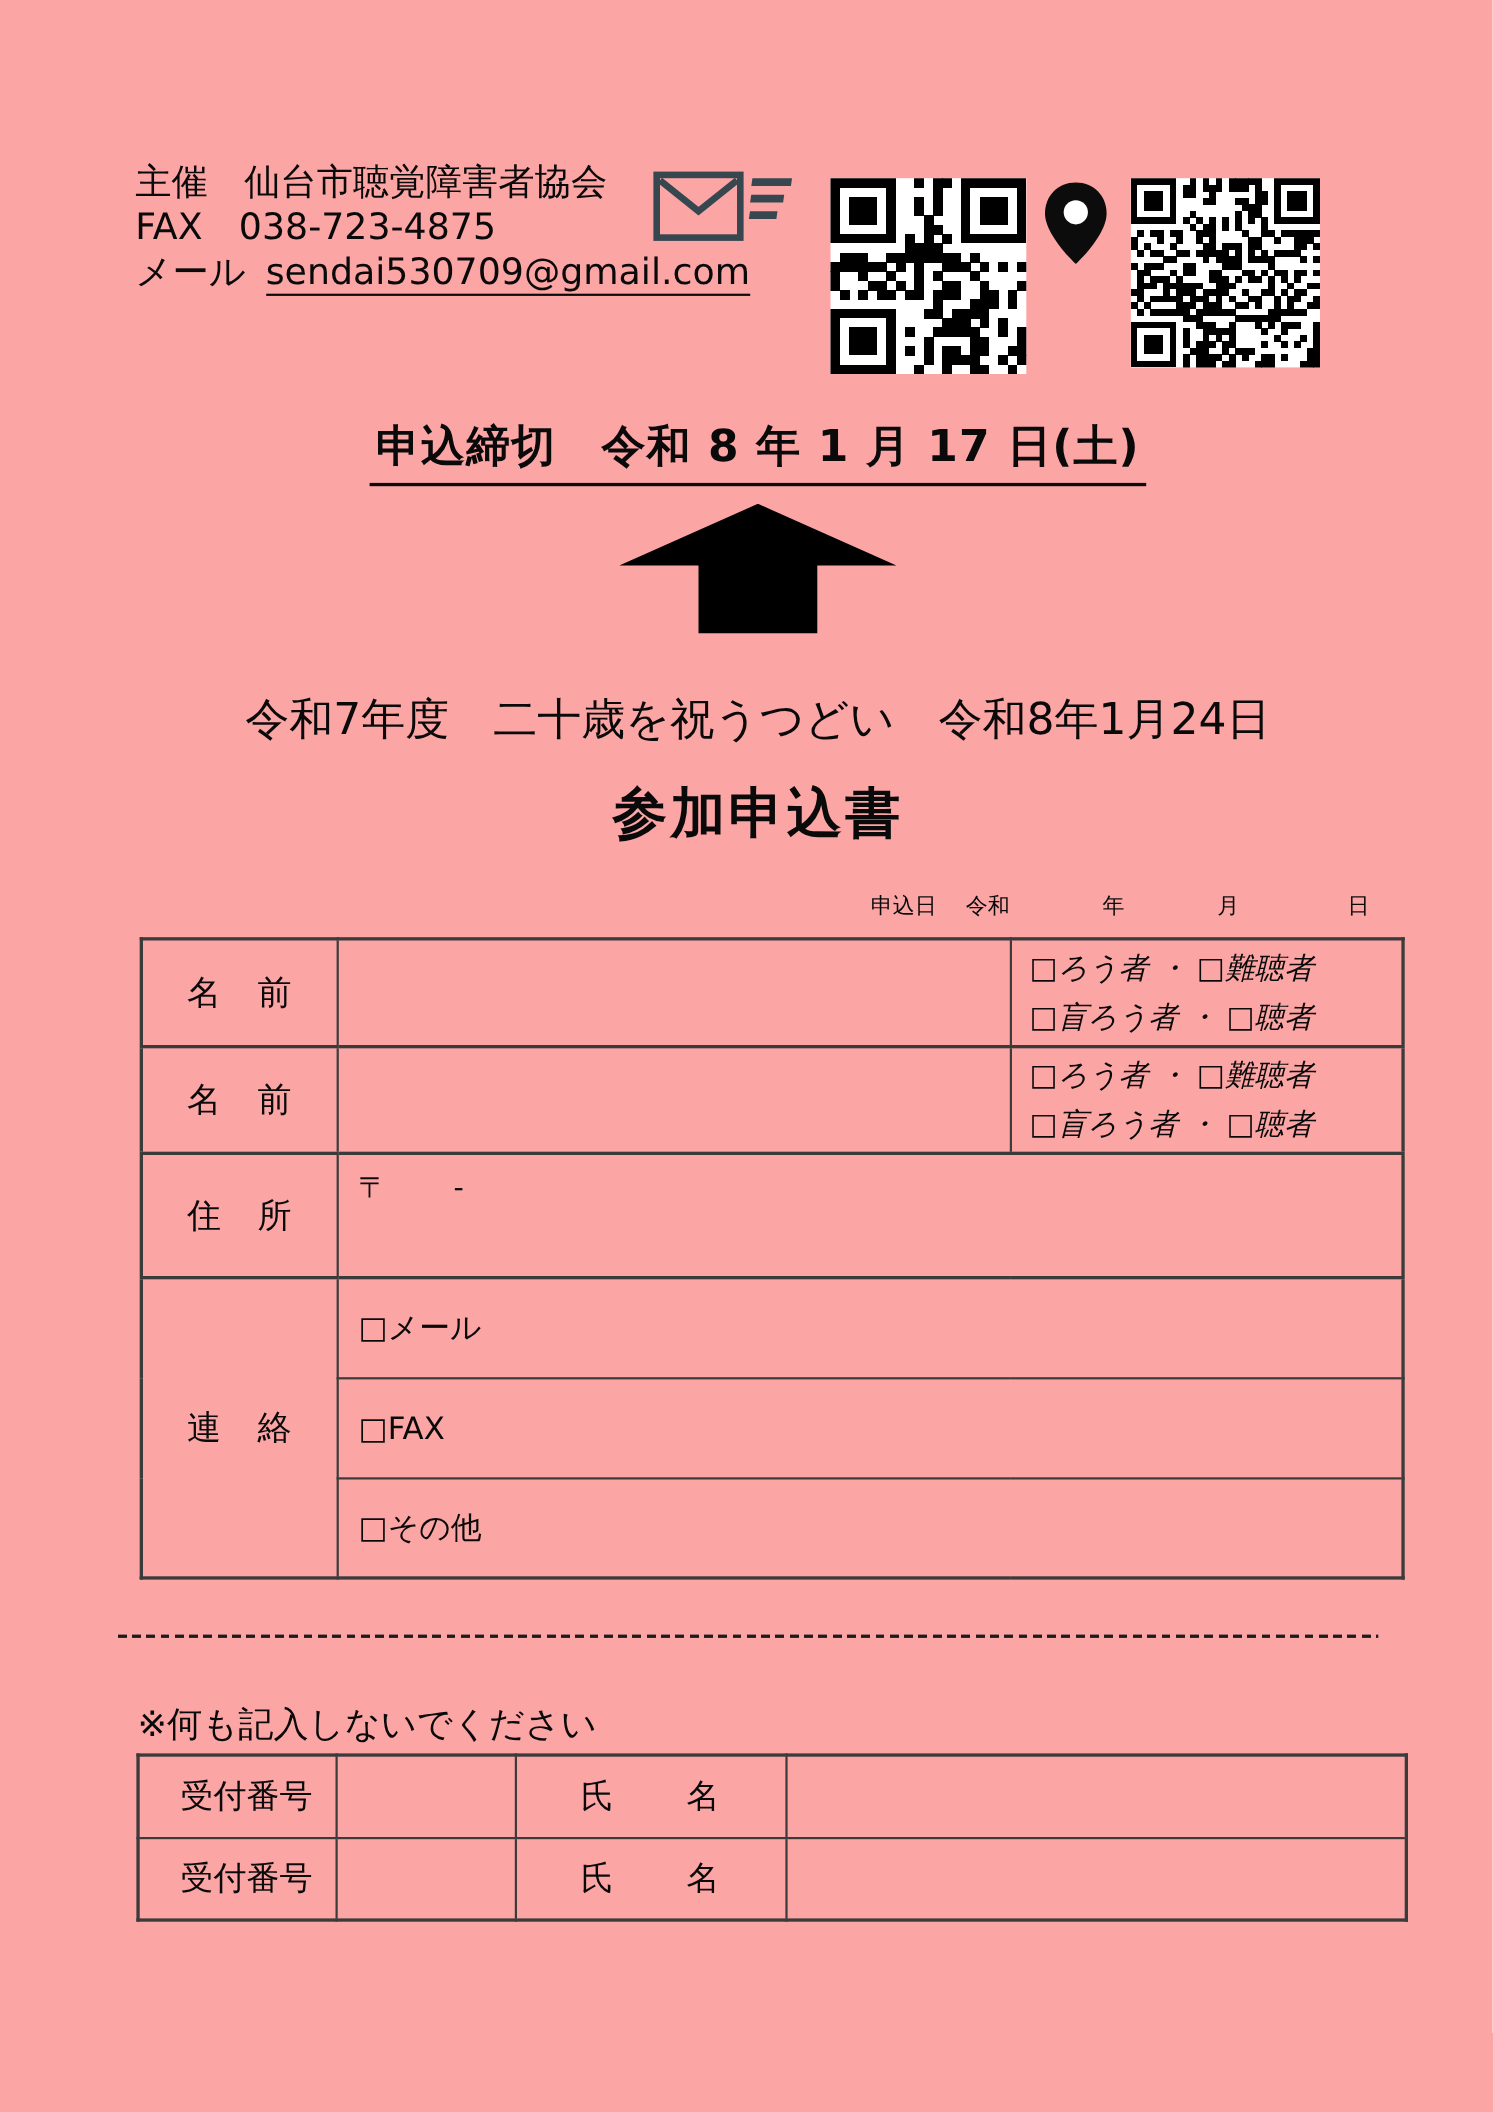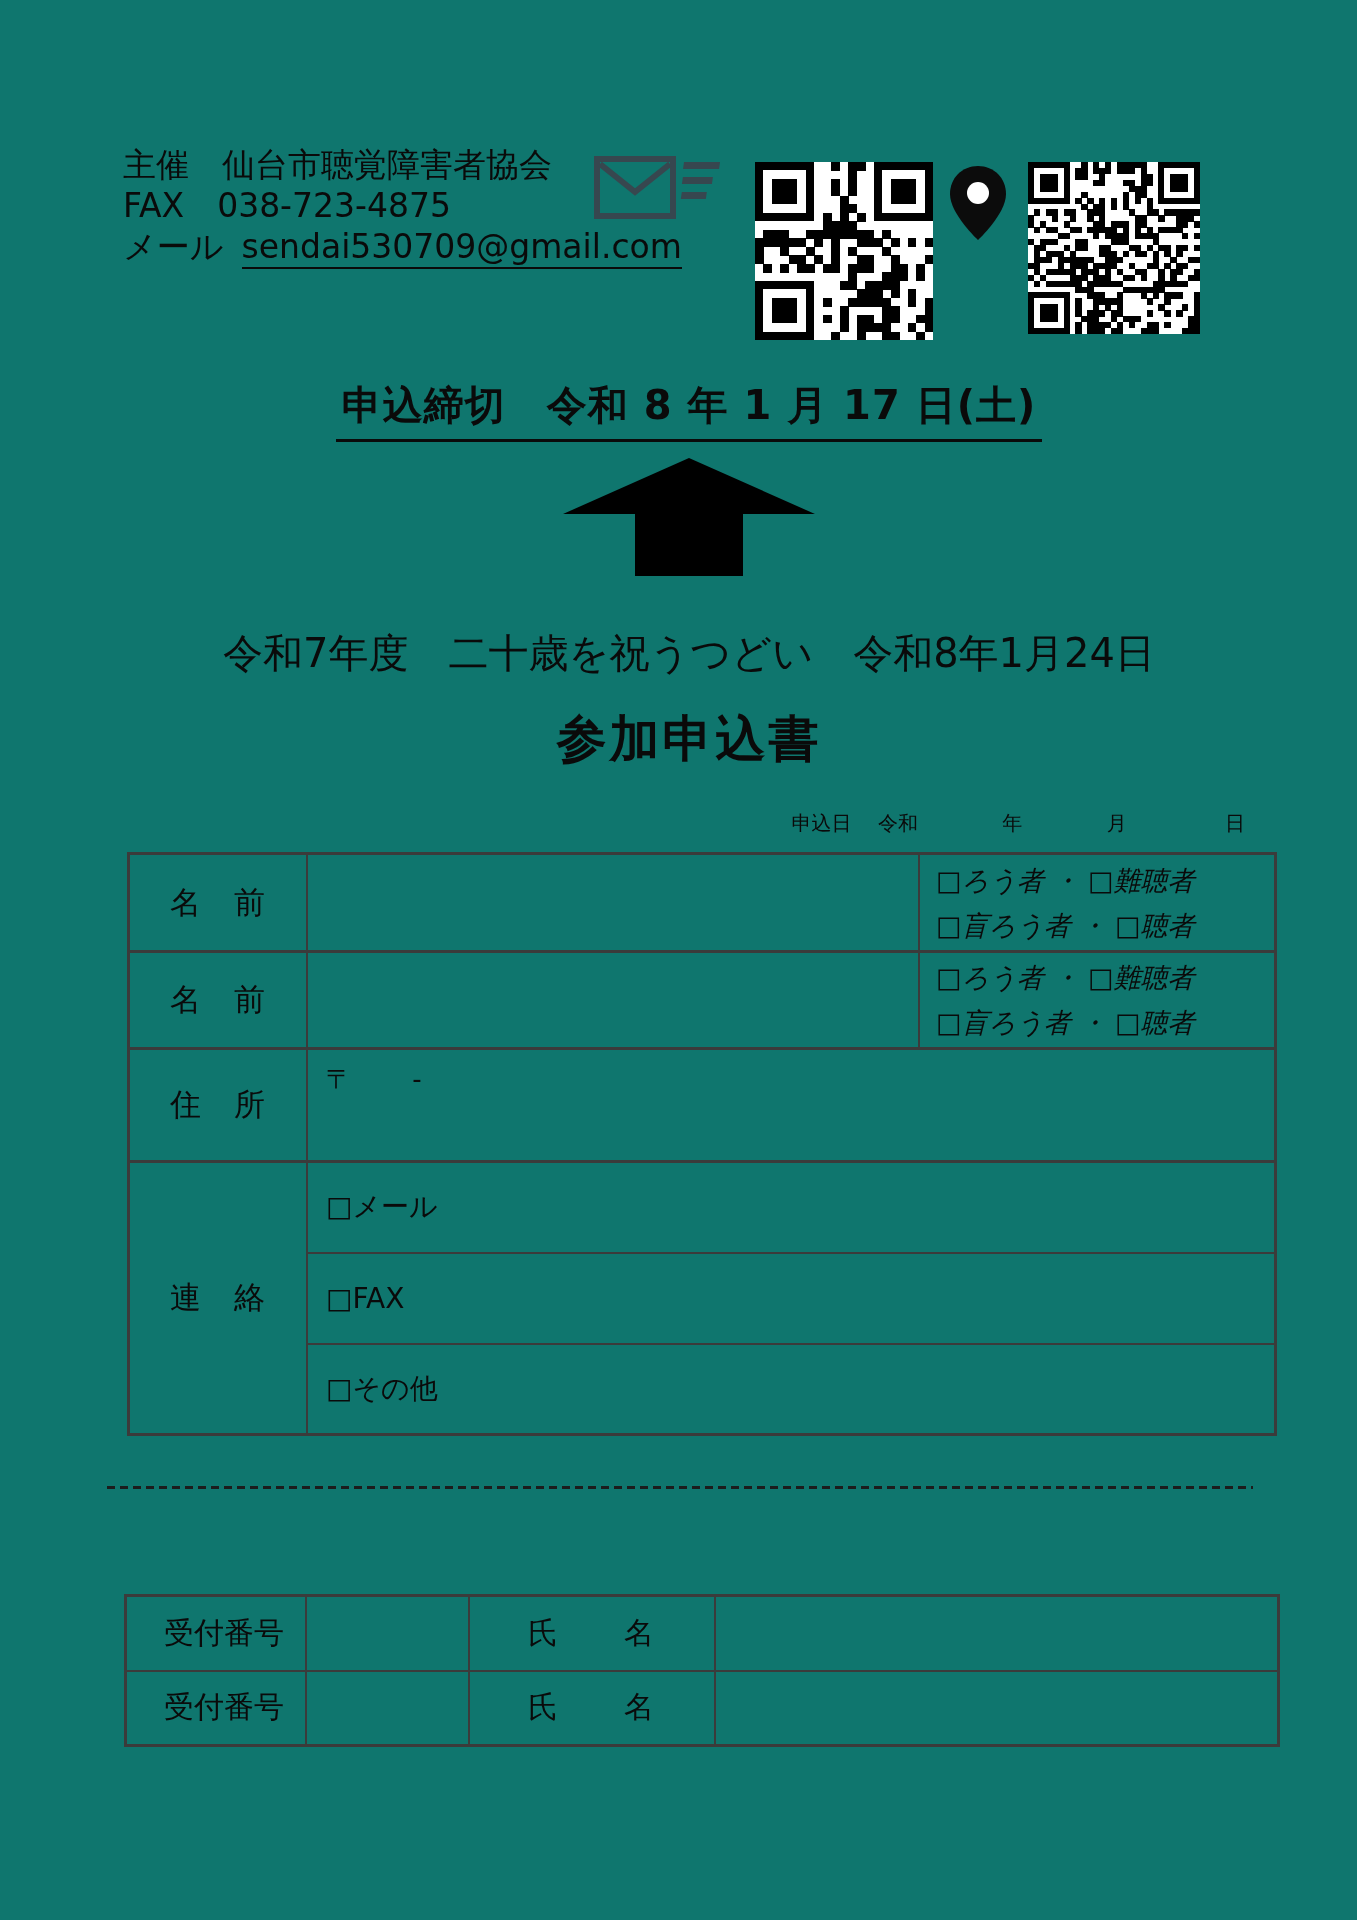--- a/index.html
+++ b/index.html
@@ -1,17 +1,17 @@
 <!DOCTYPE html>
 <html><head>
 <meta charset="utf-8">
 <style>
   html,body{margin:0;padding:0;background:#ffffff;}
   body{width:1357px;height:1920px;font-family:"DejaVu Sans","Liberation Sans",sans-serif;color:#0a0a0a;}
-  .page{position:relative;width:1357px;height:1920px;background:#0f766e;overflow:hidden;}
+  .page{position:relative;width:1357px;height:1920px;background:#fca5a5;overflow:hidden;}
   .content{position:absolute;left:127px;top:0;width:1124px;height:1920px;}
 
   
   .contact-block{position:absolute;left:-4px;top:144px;font-size:33px;line-height:41px;white-space:nowrap;}
   .mail-line .mail-address{color:#0a0a0a;text-decoration:none;border-bottom:2px solid #0a0a0a;padding-bottom:1px;margin-left:18px;}
 
   .envelope{position:absolute;left:466px;top:154px;width:132px;height:68px;}
   .qr{position:absolute;background:#fff;}
   .qr1{left:628px;top:162px;width:178px;height:178px;}
   .pin{position:absolute;left:820px;top:164px;width:62px;height:78px;}
@@ -610,20 +610,21 @@
         <td colspan="2" class="copt">□FAX</td>
       </tr>
       <tr class="row-sub">
         <td colspan="2" class="copt">□その他</td>
       </tr>
     </tbody>
       </table>
 
     <div class="dashed"></div>
 
+    <div class="staff-note">※何も記入しないでください</div>
 
     <table class="staff-table">
       <tbody>
           <tr>
         <td class="sc1 rlabel">受付番号</td>
         <td class="sc2"></td>
         <td class="sc3 nlabel">氏　　名</td>
         <td class="sc4"></td>
       </tr>
       <tr>

